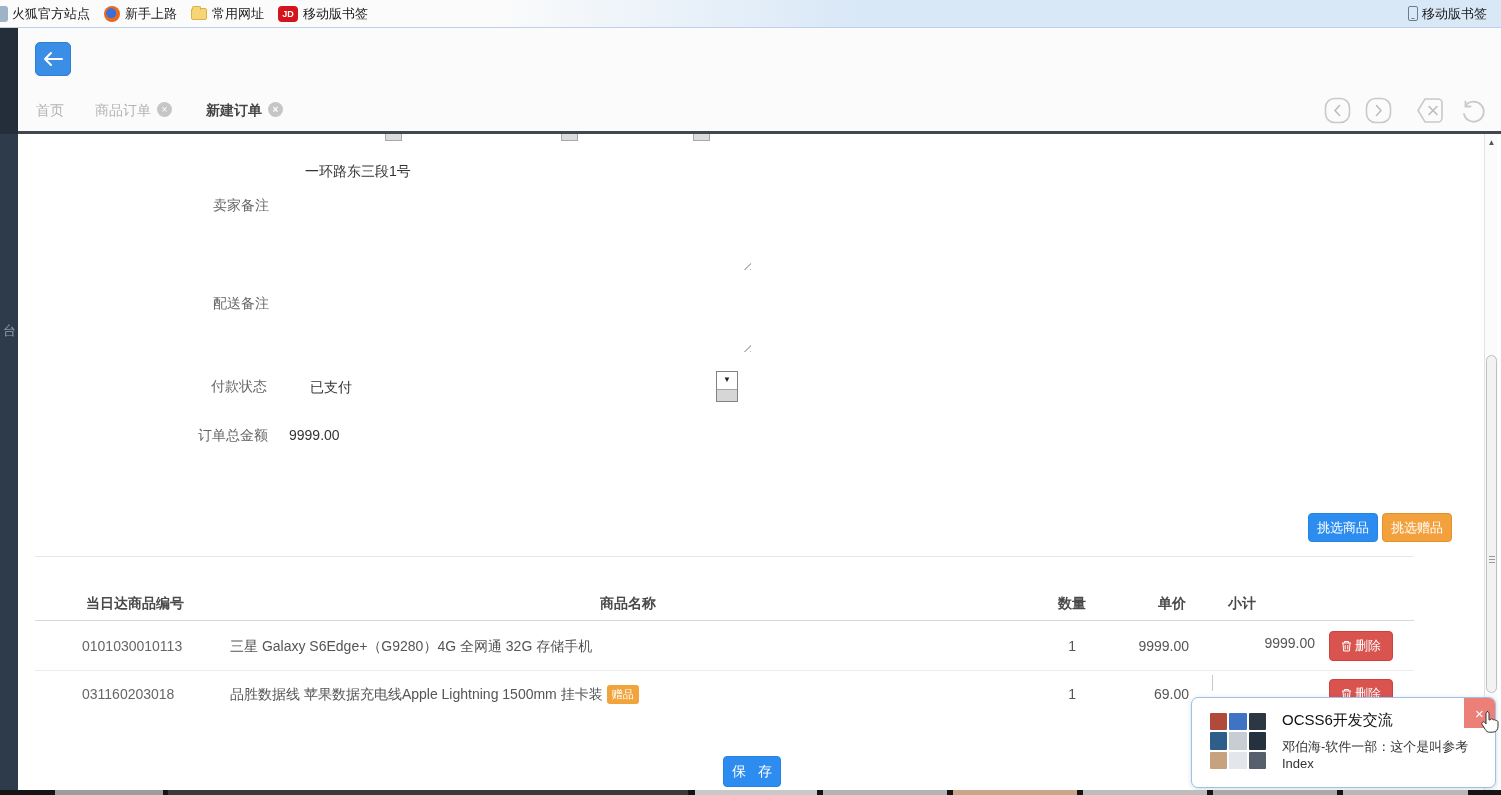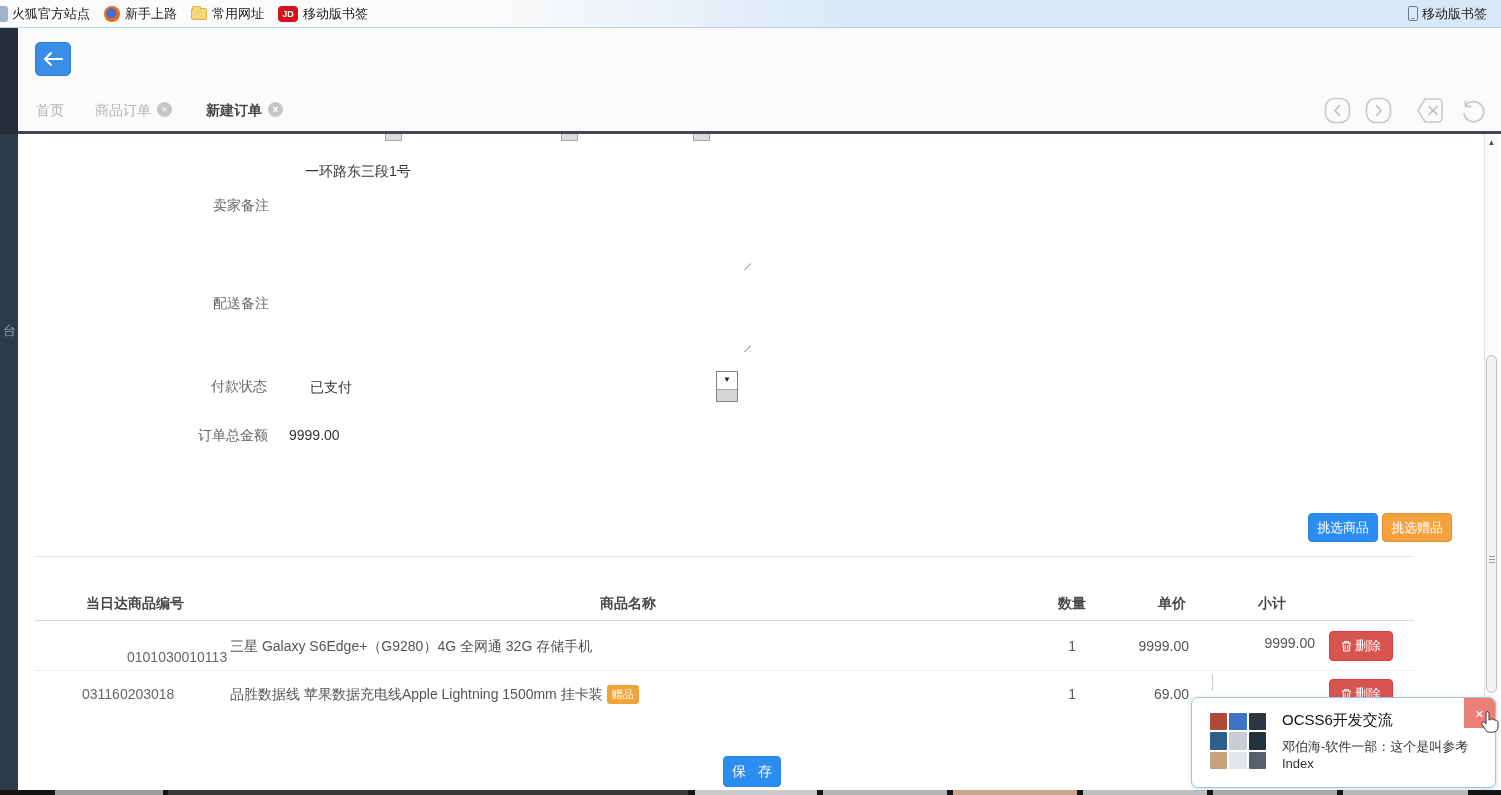--- a/index.html
+++ b/index.html
@@ -218,25 +218,25 @@
 
         <div class="btn btn-pick b1">挑选商品</div>
         <div class="btn btn-gift">挑选赠品</div>
 
         <div class="divider"></div>
 
         <div class="th" style="left:68px; top:461px;">当日达商品编号</div>
         <div class="th" style="left:540px; top:461px; width:140px; text-align:center;">商品名称</div>
         <div class="th" style="left:1010px; top:461px; width:58px; text-align:right;">数量</div>
         <div class="th" style="left:1110px; top:461px; width:58px; text-align:right;">单价</div>
-        <div class="th" style="left:1210px; top:461px; width:58px; text-align:right;">小计</div>
+        <div class="th" style="left:1210px; top:461px; width:58px; text-align:left;">小计</div>
         <div class="th-border"></div>
 
         <div>
-          <div class="td td-code" style="left:64px; top:515px;margin-left:45px;">0101030010113</div>
+          <div class="td td-code" style="left:64px; top:504px;">0101030010113</div>
           <div class="td" style="left:212px; top:504px;">三星 Galaxy S6Edge+（G9280）4G 全网通 32G 存储手机</div>
           <div class="td" style="left:1010px; top:504px; width:48px; text-align:right;">1</div>
           <div class="td" style="left:1090px; top:504px; width:81px; text-align:right;">9999.00</div>
           <div class="td" style="left:1216px; top:501px; width:81px; text-align:right;">9999.00</div>
           <div class="btn-del" style="top:497px;">
             <svg width="11" height="12" viewBox="0 0 11 12">
               <path d="M1 3 h9 M3.5 3 v-1.5 h4 v1.5 M2 3 l.6 8 h5.8 l.6 -8 M4.2 5 v4.5 M6.8 5 v4.5" stroke="#fff" stroke-width="1" fill="none"></path>
             </svg>
             <span>删除</span>
           </div>

